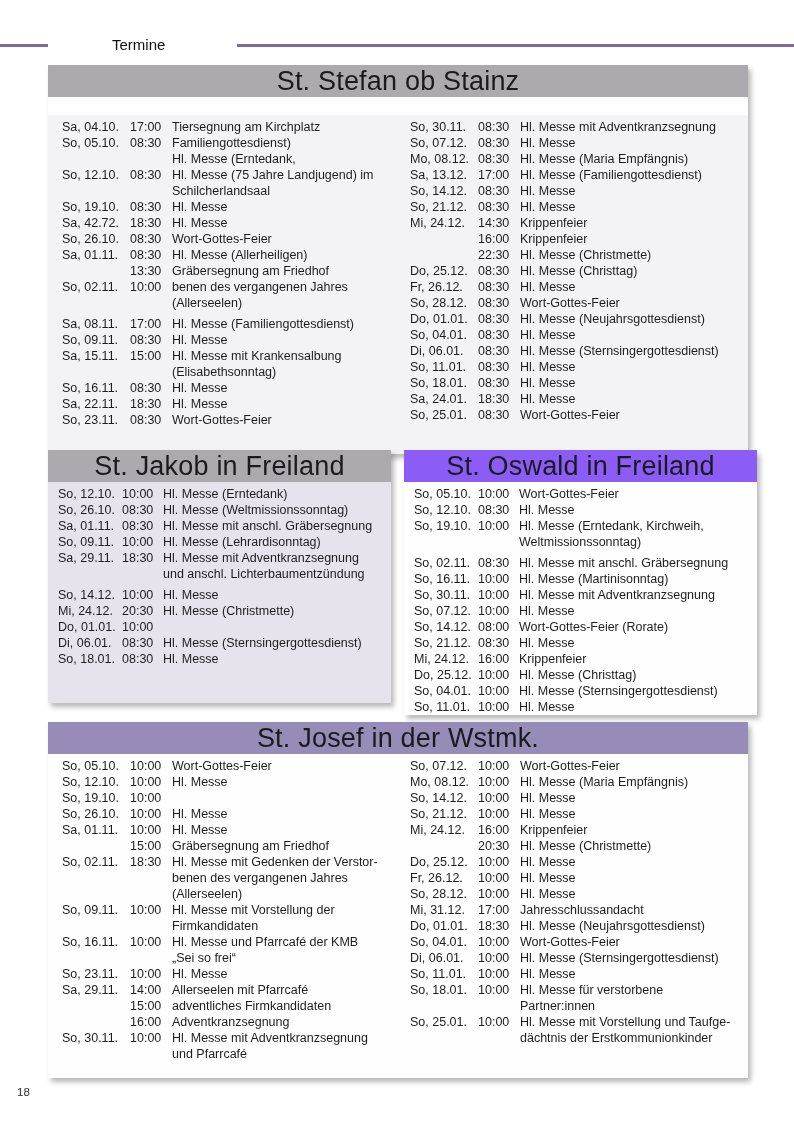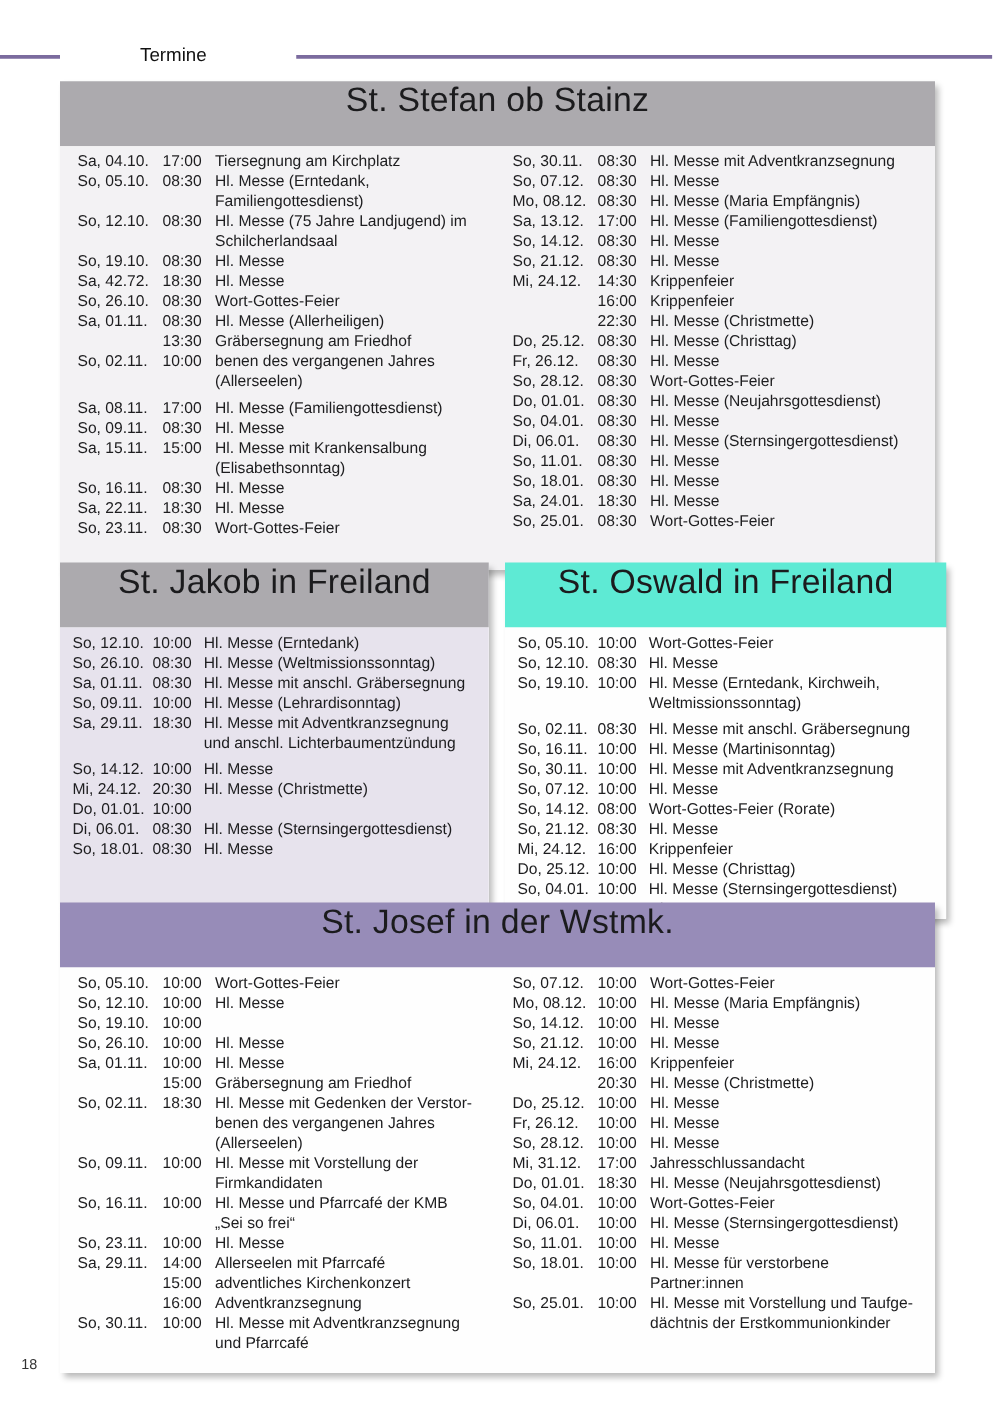--- a/index.html
+++ b/index.html
@@ -20,22 +20,22 @@
   .page-header-label {
     position:absolute; left:112px; top:36px;
     font-size:15px; line-height:18px; color:#111;
   }
   
   .box {
     position:absolute;
     box-shadow: 3px 4px 5px rgba(0,0,0,0.28);
   }
   .box-header {
-    height:52px;
-    display:flex; align-items:flex-start; justify-content:center;
+    height:32px;
+    display:flex; align-items:center; justify-content:center;
   }
   .box-title {
     margin:0;
     font-size:27px;
     font-weight:400;
     letter-spacing:0.2px;
     color:#1b1b1d;
     white-space:nowrap;
   }
   .box-body {
@@ -75,35 +75,35 @@
 <div class="page">
   <span class="rule rule-left"></span>
   <span class="page-header-label">Termine</span>
   <span class="rule rule-right"></span>
 
   <main id="sections">
       <section class="box" id="sec-stefan">
         <div class="box-header" style="background: rgb(172, 170, 174);">
           <h2 class="box-title">St. Stefan ob Stainz</h2>
         </div>
-        <div class="box-body cols-2" style="background: rgb(243, 242, 244);">
+        <div class="box-body cols-2" style="background: rgb(243, 242, 244); margin-top: 18px;">
           <div class="col">
             <div class="row">
               <span class="c date">Sa, 04.10.</span>
               <span class="c time">17:00</span>
               <span class="c desc">
                 <span class="line">Tiersegnung am Kirchplatz</span>
               </span>
             </div>
             <div class="row">
               <span class="c date">So, 05.10.</span>
               <span class="c time">08:30</span>
               <span class="c desc">
+                <span class="line">Familiengottesdienst)</span>
                 <span class="line">Hl. Messe (Erntedank,</span>
-                <span class="line">Familiengottesdienst)</span>
               </span>
             </div>
             <div class="row">
               <span class="c date">So, 12.10.</span>
               <span class="c time">08:30</span>
               <span class="c desc">
                 <span class="line">Hl. Messe (75 Jahre Landjugend) im</span>
                 <span class="line">Schilcherlandsaal</span>
               </span>
             </div>
@@ -402,21 +402,21 @@
               <span class="c date">So, 18.01.</span>
               <span class="c time">08:30</span>
               <span class="c desc">
                 <span class="line">Hl. Messe</span>
               </span>
             </div>
           </div>
         </div>
       </section>
       <section class="box" id="sec-oswald">
-        <div class="box-header" style="background: #5eead4;">
+        <div class="box-header" style="background: #8b5cf6;">
           <h2 class="box-title">St. Oswald in Freiland</h2>
         </div>
         <div class="box-body cols-1" style="background: rgb(254, 254, 254);">
           <div class="col">
             <div class="row">
               <span class="c date">So, 05.10.</span>
               <span class="c time">10:00</span>
               <span class="c desc">
                 <span class="line">Wort-Gottes-Feier</span>
               </span>
@@ -590,21 +590,21 @@
               <span class="c date">Sa, 29.11.</span>
               <span class="c time">14:00</span>
               <span class="c desc">
                 <span class="line">Allerseelen mit Pfarrcafé</span>
               </span>
             </div>
             <div class="row">
               <span class="c date"></span>
               <span class="c time">15:00</span>
               <span class="c desc">
-                <span class="line">adventliches Kirchenkonzert</span>
+                <span class="line">adventliches Firmkandidaten</span>
               </span>
             </div>
             <div class="row">
               <span class="c date"></span>
               <span class="c time">16:00</span>
               <span class="c desc">
                 <span class="line">Adventkranzsegnung</span>
               </span>
             </div>
             <div class="row">

